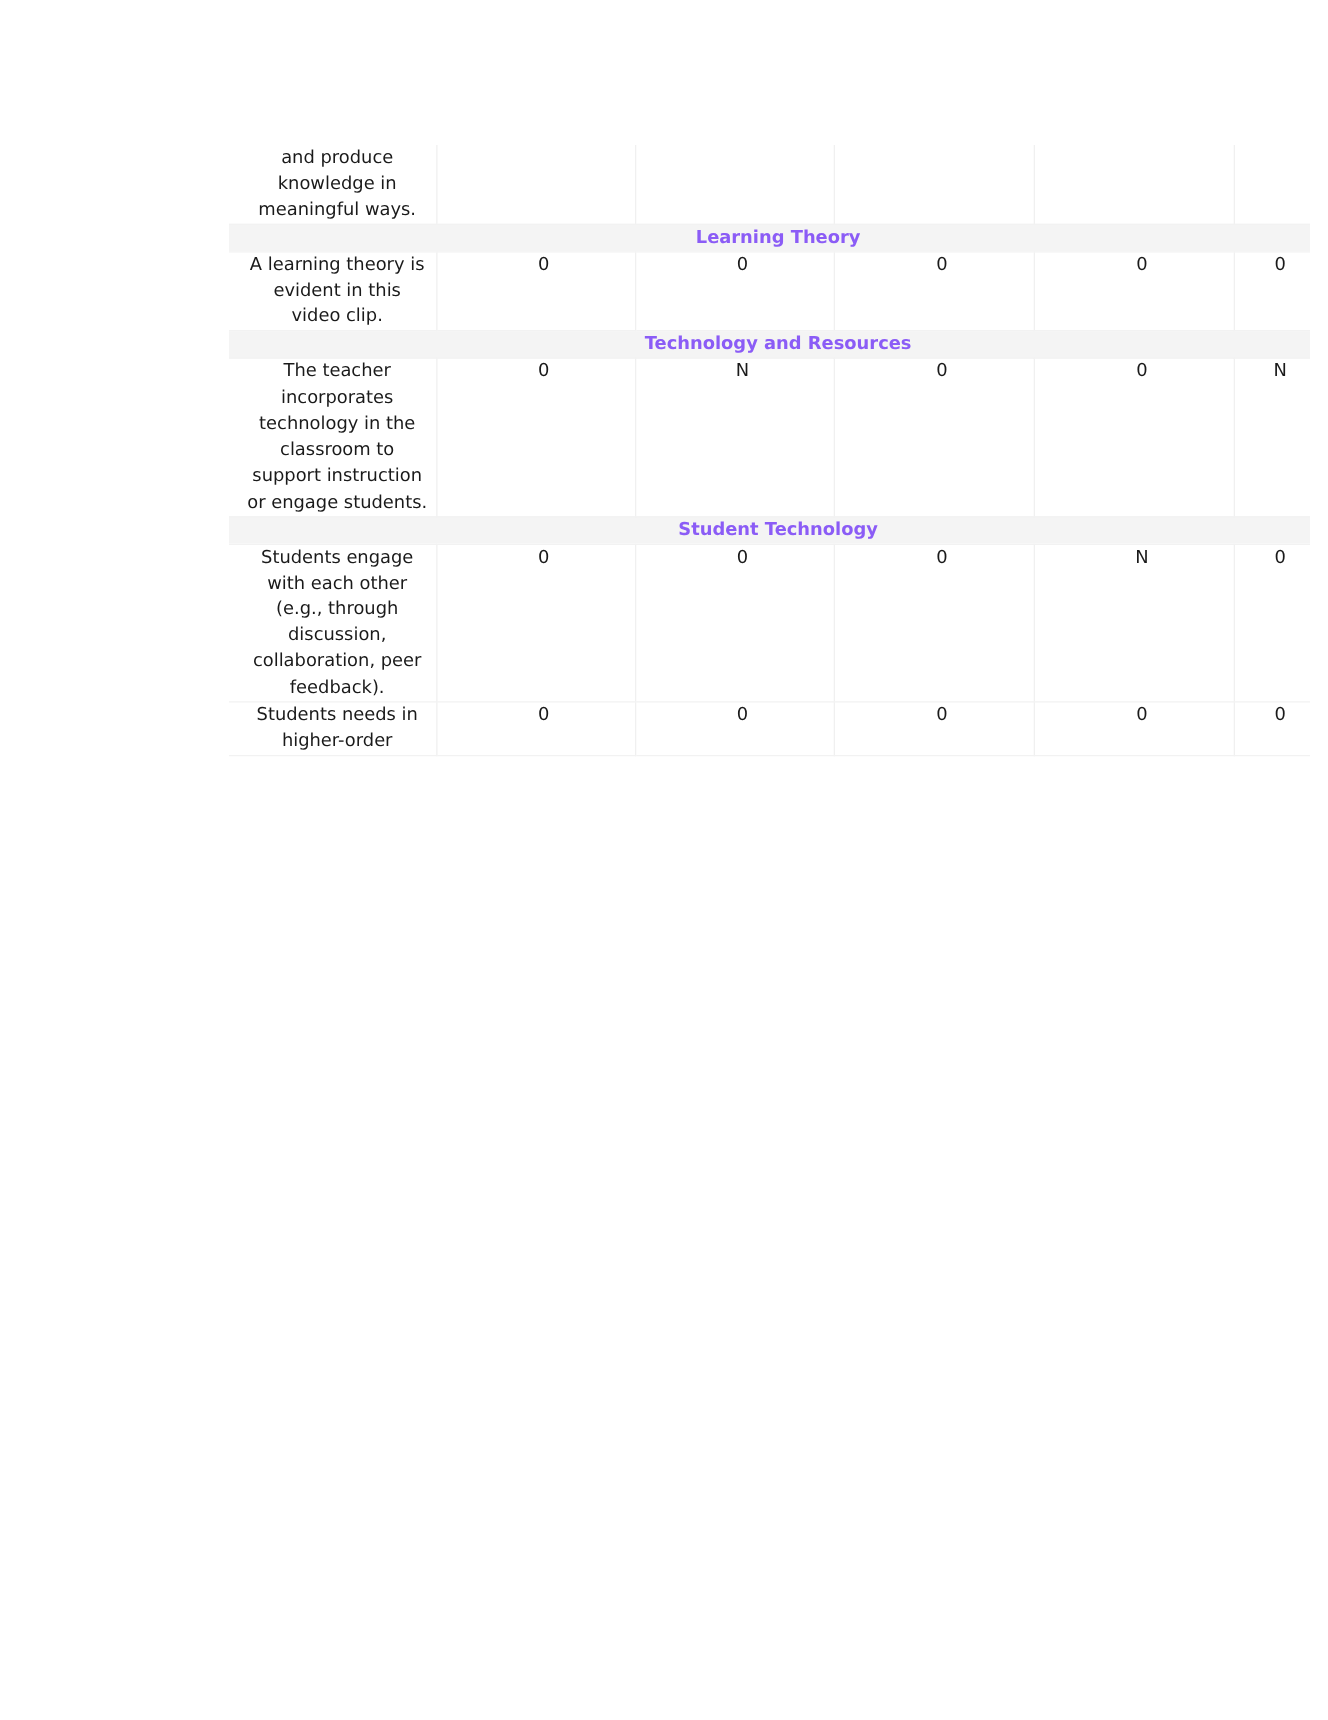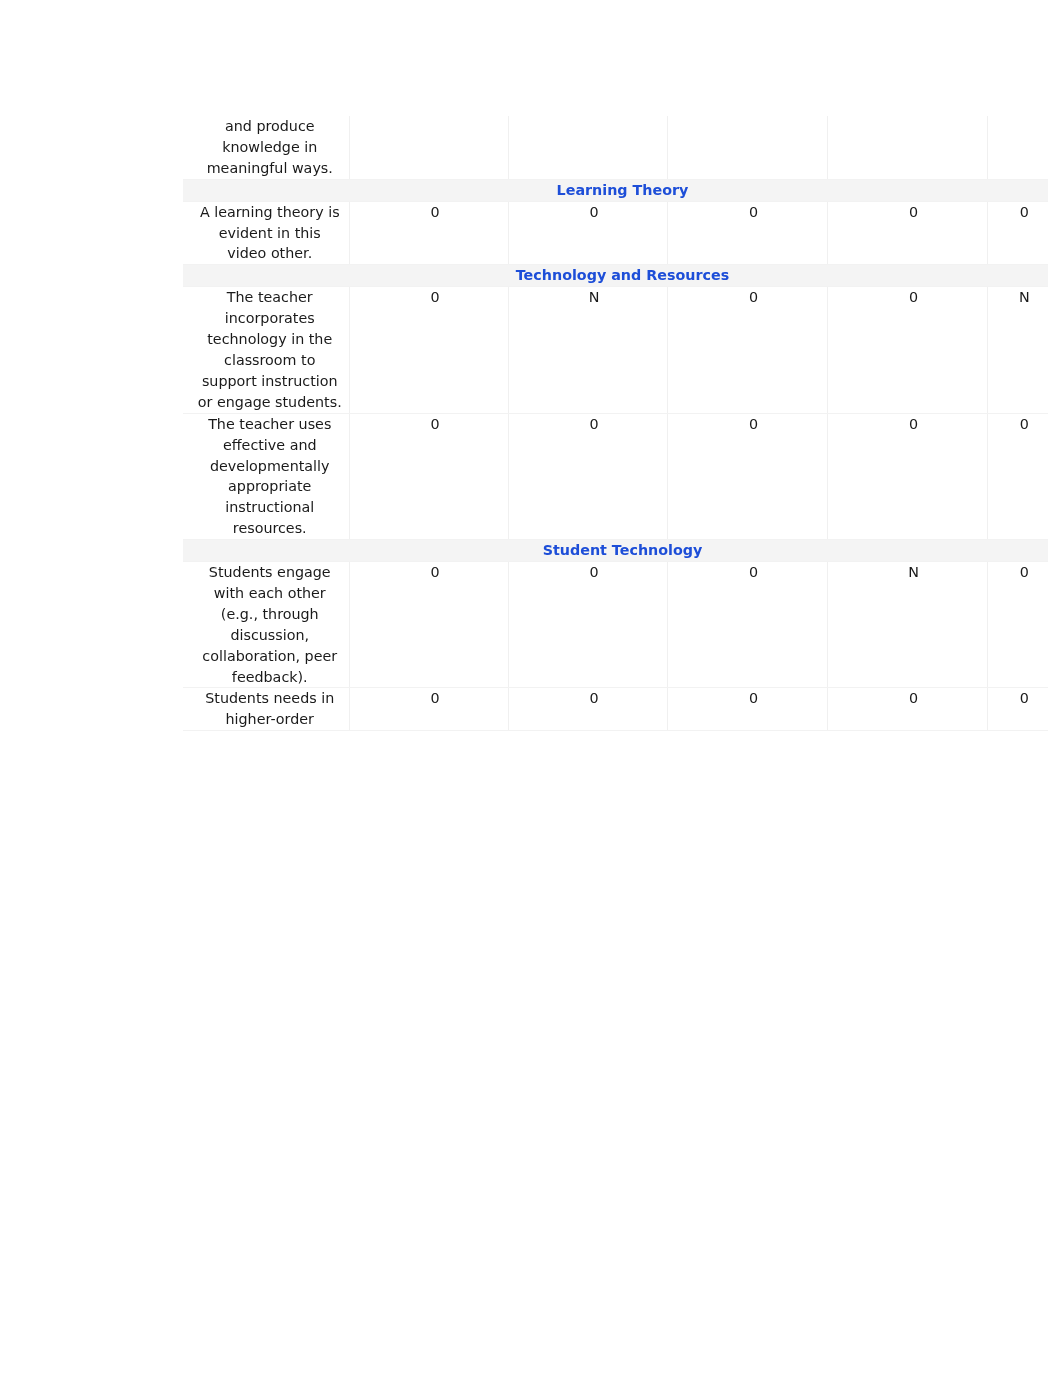--- a/index.html
+++ b/index.html
@@ -68,21 +68,21 @@
   table.rubric td:last-child {
     border-right: none;
   }
 
   
   table.rubric tr.section td {
     background: #f4f4f4;
     border-right: none;
     font-weight: bold;
     padding: 0 0 0 14px;
-    color: #1d4ed8;
+    color: #8b5cf6;
   }
 
   
   table.rubric tr.clipped-top td {
     border-top: none;
   }
 </style>
 </head>
 <body>
 
@@ -107,21 +107,21 @@
           <td class="val"></td>
           <td class="val"></td>
         </tr>
 
 
         <tr class="section">
           <td colspan="6">Learning Theory</td>
         </tr>
 
         <tr>
-          <td class="criteria">A learning theory is evident in this video other.</td>
+          <td class="criteria">A learning theory is evident in this video clip.</td>
           <td class="val">0</td>
           <td class="val">0</td>
           <td class="val">0</td>
           <td class="val">0</td>
           <td class="val">0</td>
         </tr>
 
 
         <tr class="section">
           <td colspan="6">Technology and Resources</td>
@@ -129,28 +129,20 @@
 
         <tr>
           <td class="criteria">The teacher incorporates technology in the classroom to support instruction or engage students.</td>
           <td class="val">0</td>
           <td class="val">N</td>
           <td class="val">0</td>
           <td class="val">0</td>
           <td class="val">N</td>
         </tr>
 
-        <tr>
-          <td class="criteria">The teacher uses effective and developmentally appropriate instructional resources.</td>
-          <td class="val">0</td>
-          <td class="val">0</td>
-          <td class="val">0</td>
-          <td class="val">0</td>
-          <td class="val">0</td>
-        </tr>
 
         <tr class="section">
           <td colspan="6">Student Technology</td>
         </tr>
 
 
         <tr>
           <td class="criteria">Students engage with each other (e.g., through discussion, collaboration, peer feedback).</td>
           <td class="val">0</td>
           <td class="val">0</td>

